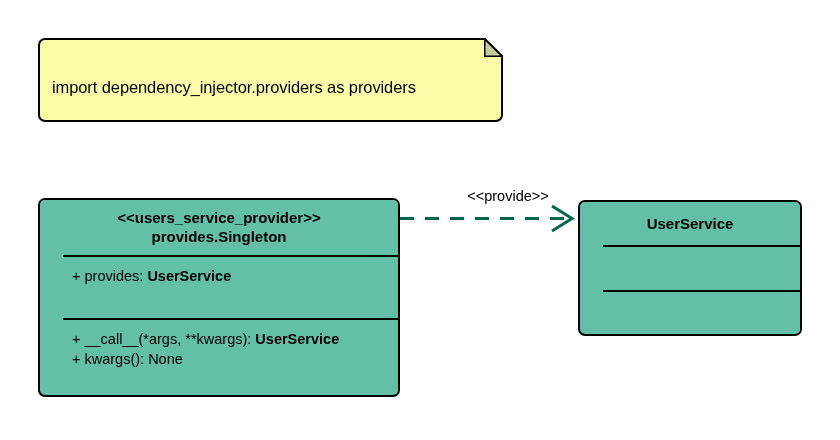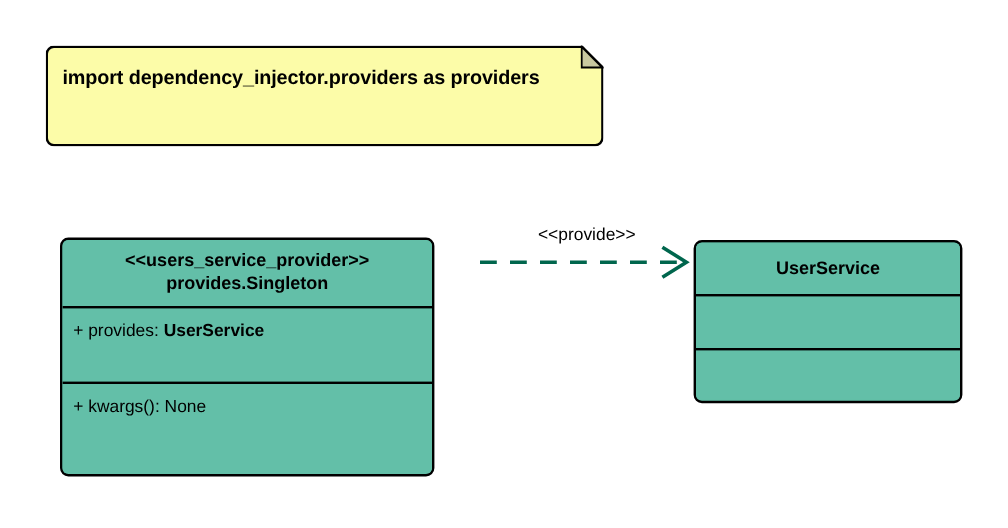--- a/index.html
+++ b/index.html
@@ -37,23 +37,23 @@
     position: absolute;
     left: 484px;
     top: 38px;
     width: 19px;
     height: 19px;
     pointer-events: none;
   }
   .note-text {
     position: absolute;
     left: 52px;
-    top: 56px;
+    top: 78px;
     font-size: 16.5px;
-    font-weight: bold;
+    font-weight: normal;
     color: #000000;
     white-space: nowrap;
     letter-spacing: -0.1px;
   }
 
   
   .uml-class {
     position: absolute;
     box-sizing: border-box;
     background: #63bfa8;
@@ -61,20 +61,21 @@
     border-radius: 7px;
     overflow: hidden;
   }
   .compartment {
     box-sizing: border-box;
     position: relative;
     background: #63bfa8;
   }
   .compartment + .compartment {
     border-top: 2.5px solid #000000;
+    margin-left: 23px;
   }
   .title-comp {
     display: flex;
     flex-direction: column;
     align-items: center;
     justify-content: center;
   }
   .title-line {
     font-size: 15px;
     font-weight: bold;
@@ -90,23 +91,23 @@
     font-size: 14.5px;
     color: #000000;
     line-height: 20px;
     white-space: nowrap;
   }
   .member b {
     font-weight: bold;
   }
 
   #class-provider {
-    left: 50px;
+    left: 38px;
     top: 198px;
-    width: 312px;
+    width: 362px;
     height: 199px;
   }
   #class-provider .title-comp { height: 54.5px; }
   #class-provider .attr-comp  { height: 63px; }
   #class-provider .meth-comp  { height: 76px; }
 
   #class-userservice {
     left: 578px;
     top: 200px;
     width: 224px;
@@ -120,21 +121,21 @@
   .arrow-layer {
     position: absolute;
     left: 0;
     top: 0;
     width: 840px;
     height: 440px;
     pointer-events: none;
   }
   .arrow-label {
     position: absolute;
-    left: 401px;
+    left: 420px;
     top: 188px;
     width: 176px;
     text-align: center;
     font-size: 14.5px;
     color: #000000;
     white-space: nowrap;
   }
 </style>
 </head>
 <body>
@@ -149,20 +150,21 @@
 
   <div class="uml-class" id="class-provider">
     <div class="compartment title-comp">
       <div class="title-line">&lt;&lt;users_service_provider&gt;&gt;</div>
       <div class="title-line">provides.Singleton</div>
     </div>
     <div class="compartment member-comp attr-comp">
       <div class="member"><span>+ provides: </span><b>UserService</b></div>
     </div>
     <div class="compartment member-comp meth-comp">
+      <div class="member"><span>+ __call__(*args, **kwargs): </span><b>UserService</b></div>
       <div class="member"><span>+ kwargs(): None</span><b></b></div>
     </div>
   </div>
 
   <div class="uml-class" id="class-userservice">
     <div class="compartment title-comp">
       <div class="title-line">UserService</div>
     </div>
     <div class="compartment empty-comp-1"></div>
     <div class="compartment empty-comp-2"></div>

